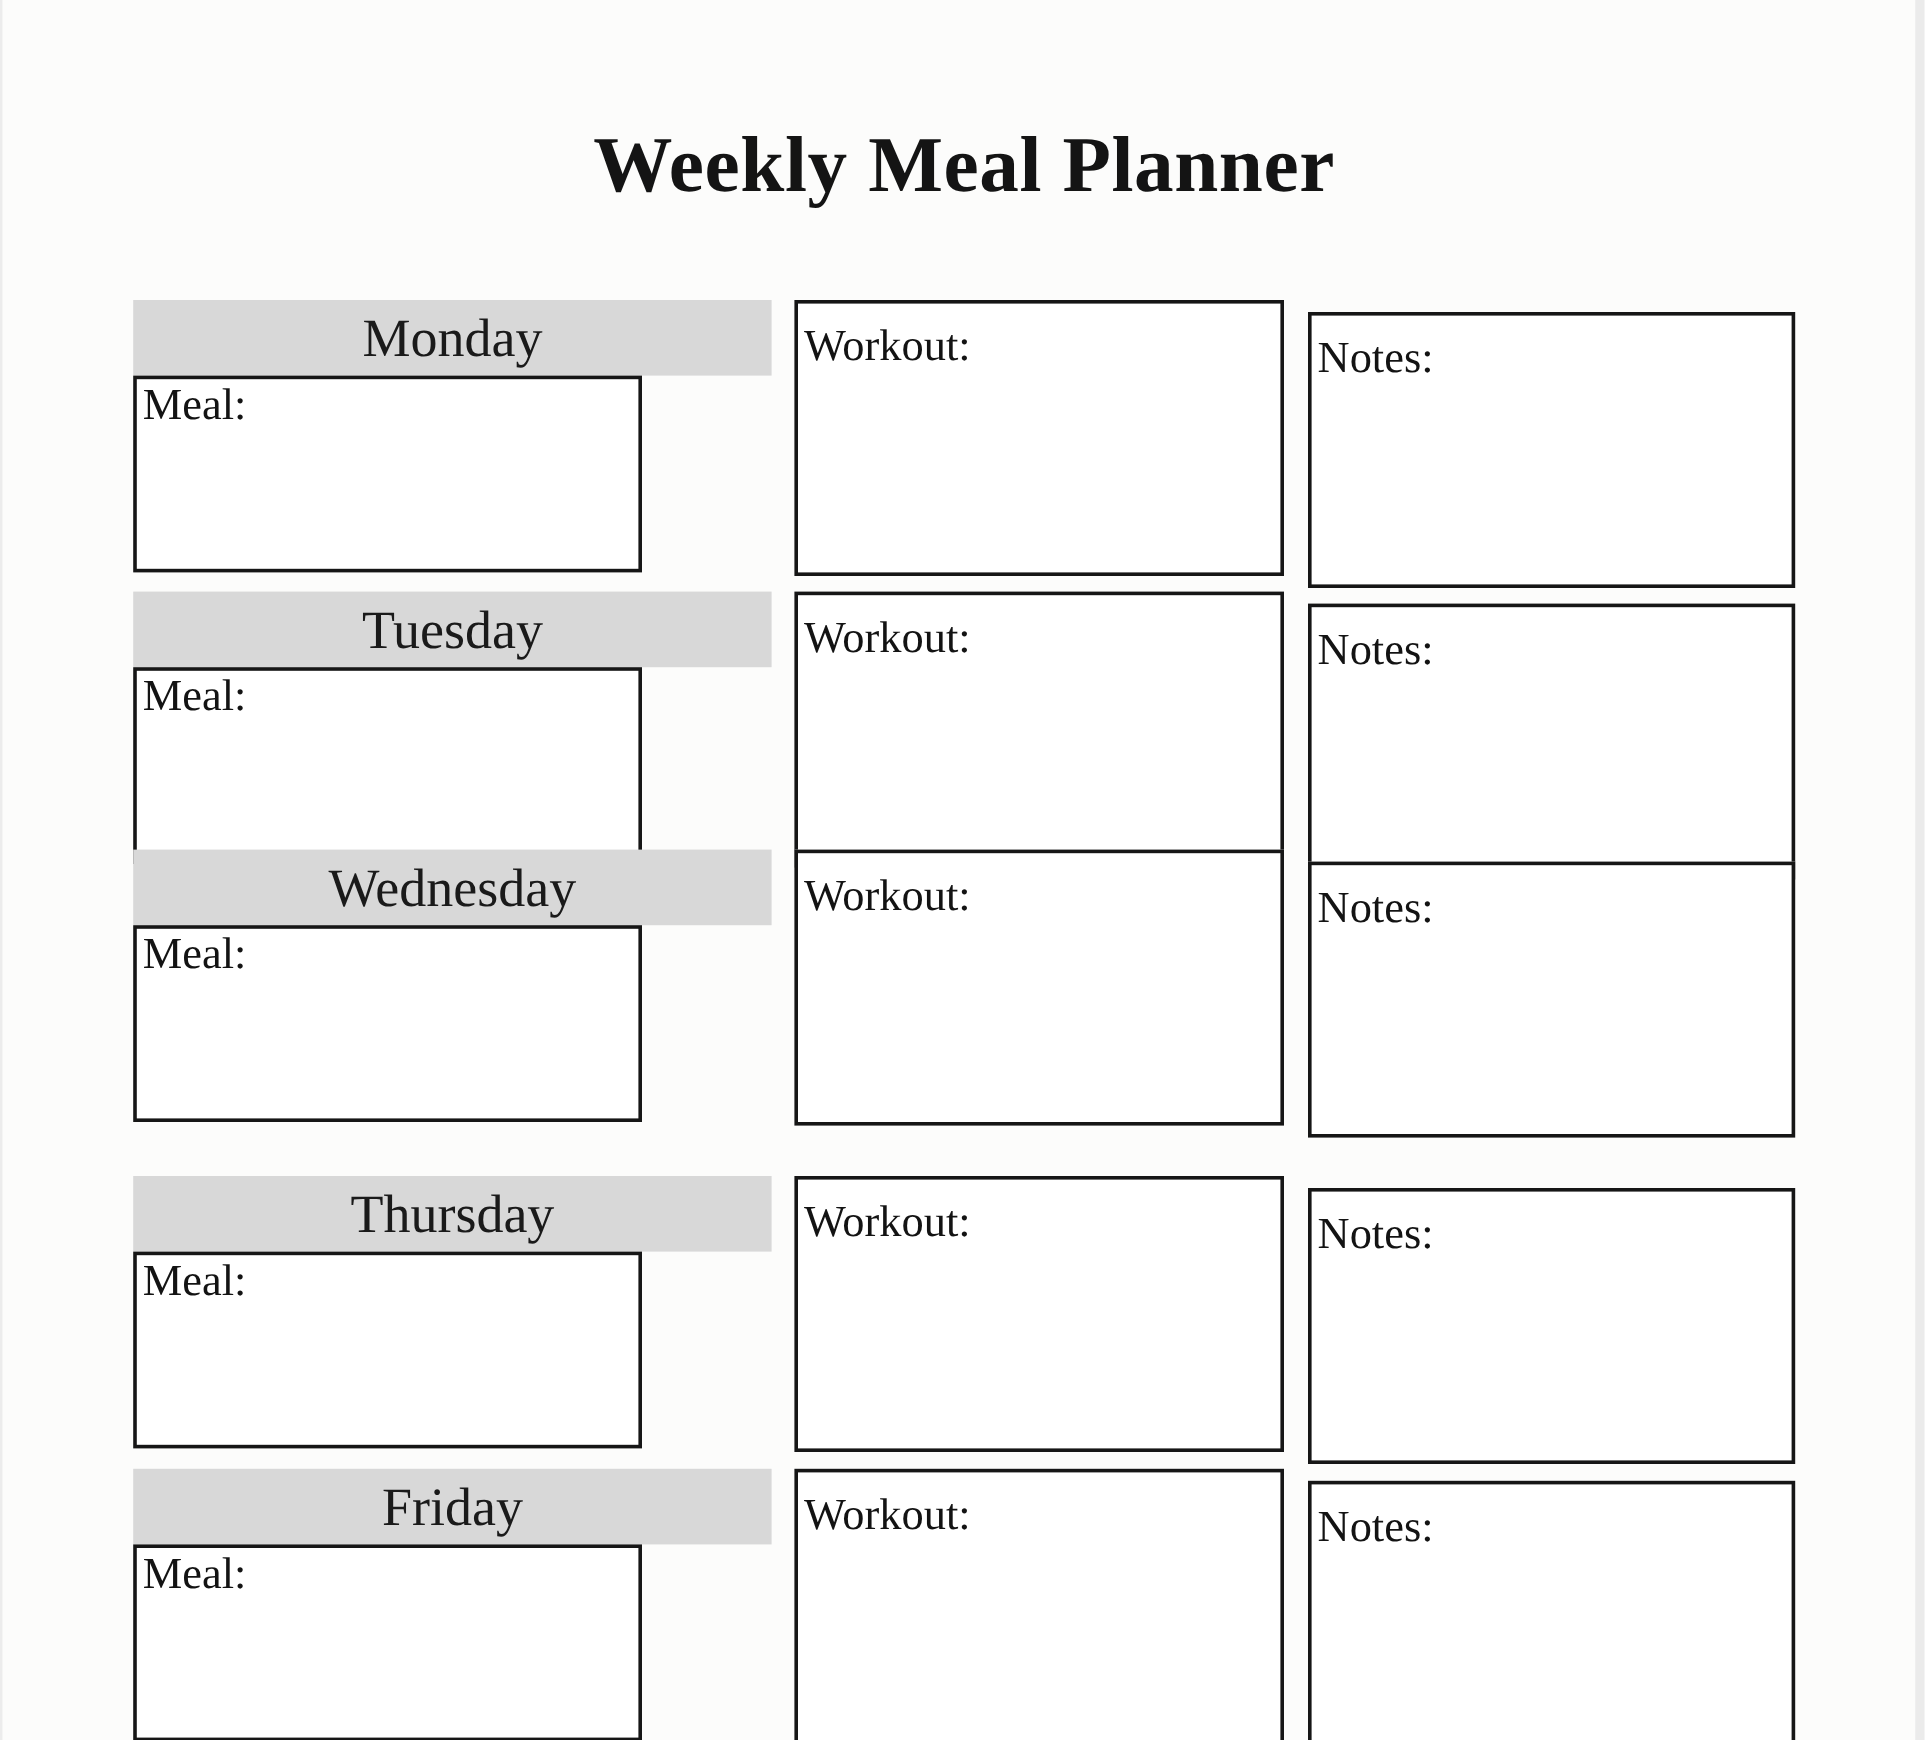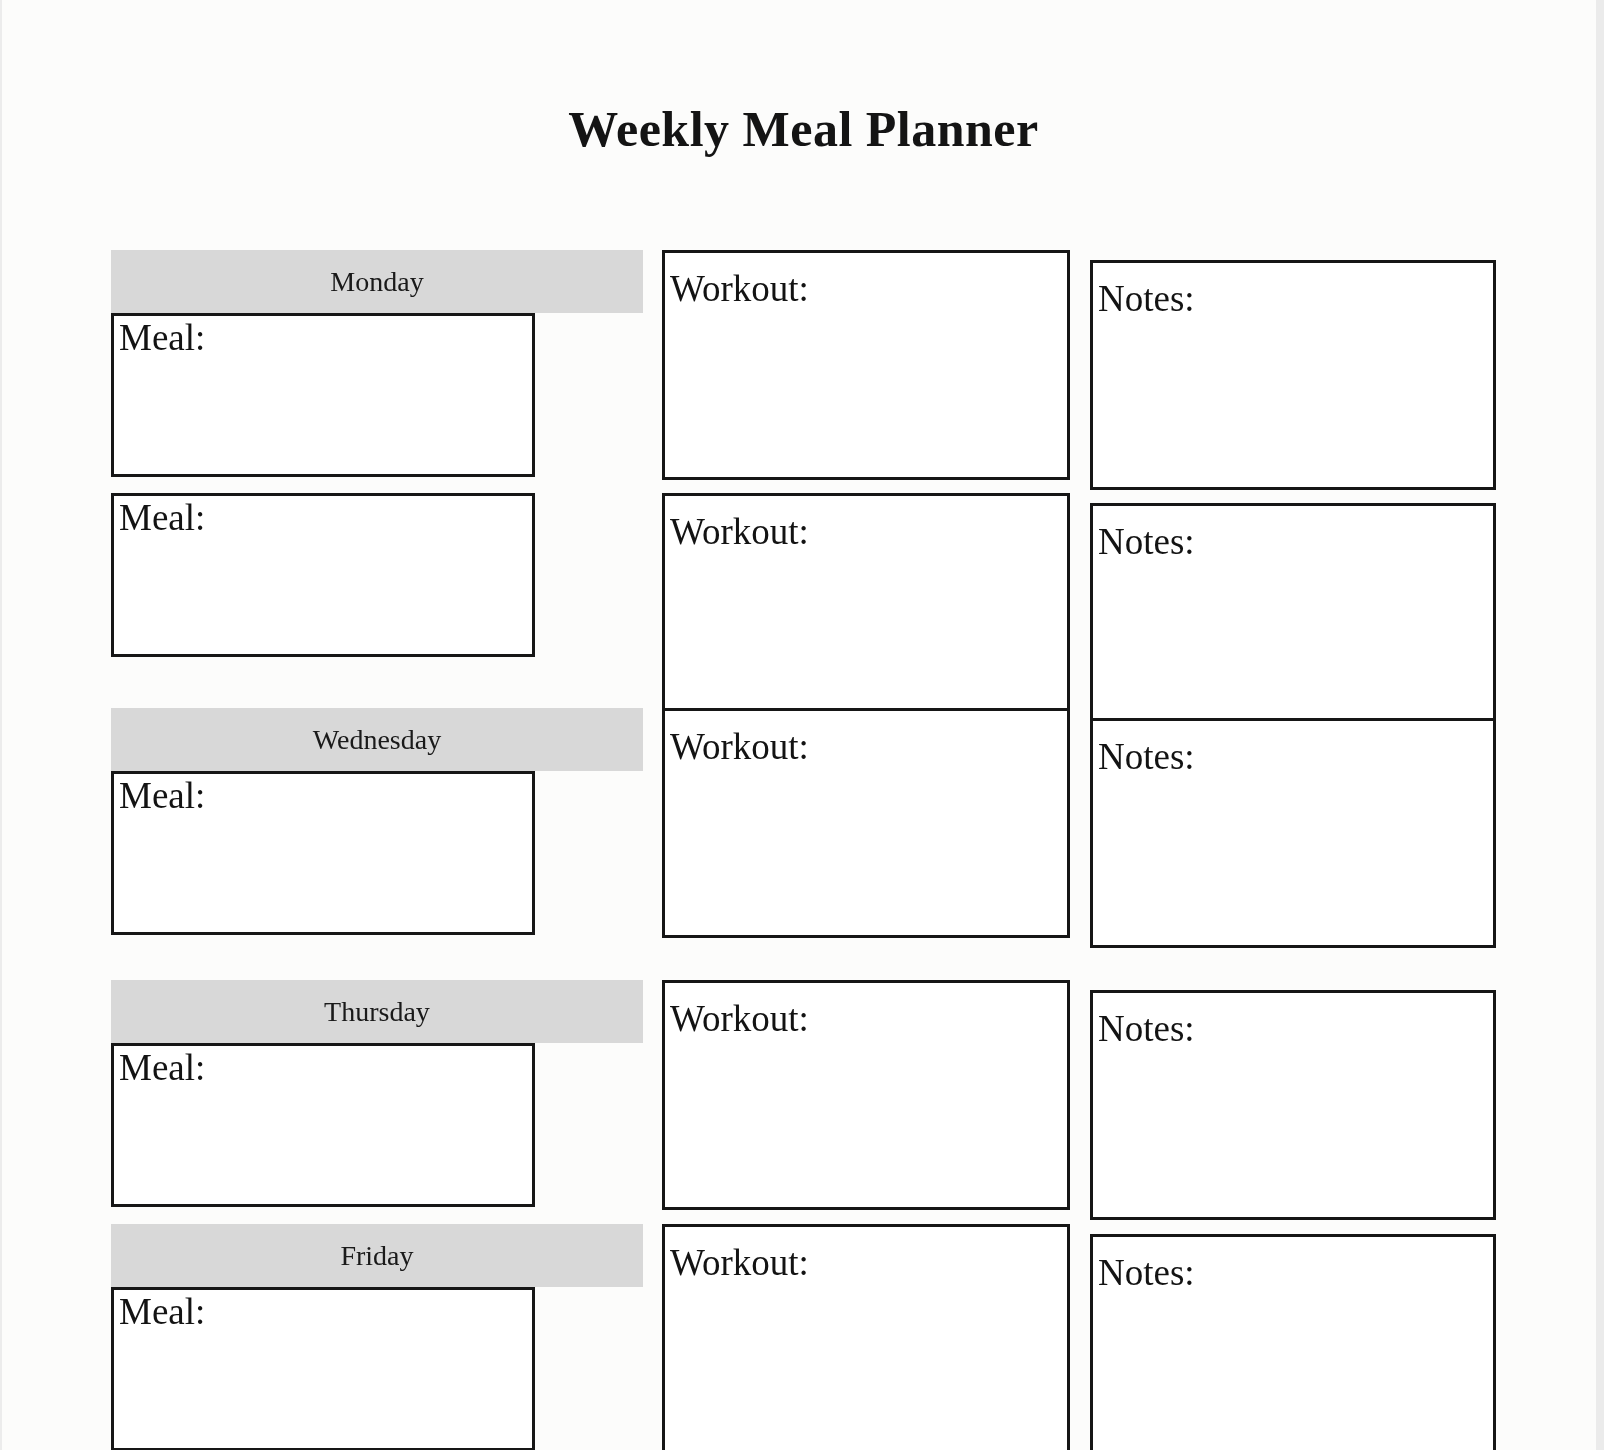--- a/index.html
+++ b/index.html
@@ -23,36 +23,36 @@
     position:absolute;left:0;top:0;width:2px;height:1450px;
     background:#ececec;
   }
   .edge-right{
     position:absolute;right:0;top:0;width:8px;height:1450px;
     background:#ebebeb;
   }
   .title{
     position:absolute;left:111px;top:102px;width:1385px;
     text-align:center;
-    font-size:50px;
+    font-size:66px;
     letter-spacing:0.5px;
     line-height:1.1;
     color:#141414;
     white-space:nowrap;
   }
   .row{
     position:absolute;left:111px;width:1385px;height:230px;
     display:flex;align-items:flex-start;
   }
   .col-day{width:532px;}
   .day-header{
     height:63px;width:532px;
     background:var(--header-bg);
     display:flex;align-items:center;justify-content:center;
-    font-size:28px;
+    font-size:45px;
     color:#1a1a1a;
   }
   .meal-box{
     width:424px;height:164px;
     background:var(--box-bg);
     border:3px solid var(--border);
     padding:0 5px;
   }
   .side-box{
     height:230px;
@@ -98,20 +98,23 @@
       <span class="box-value"></span>
     </div>
     <div class="side-box notes-box">
       <span class="box-label">Notes:</span>
       <span class="box-value"></span>
     </div>
   </div>
 
   <div class="row" style="top:493px">
     <div class="col-day">
+      <div class="day-header">
+        <span>Tuesday</span>
+      </div>
       <div class="meal-box">
         <span class="box-label">Meal:</span>
         <span class="box-value"></span>
       </div>
     </div>
     <div class="side-box workout-box">
       <span class="box-label">Workout:</span>
       <span class="box-value"></span>
     </div>
     <div class="side-box notes-box">

